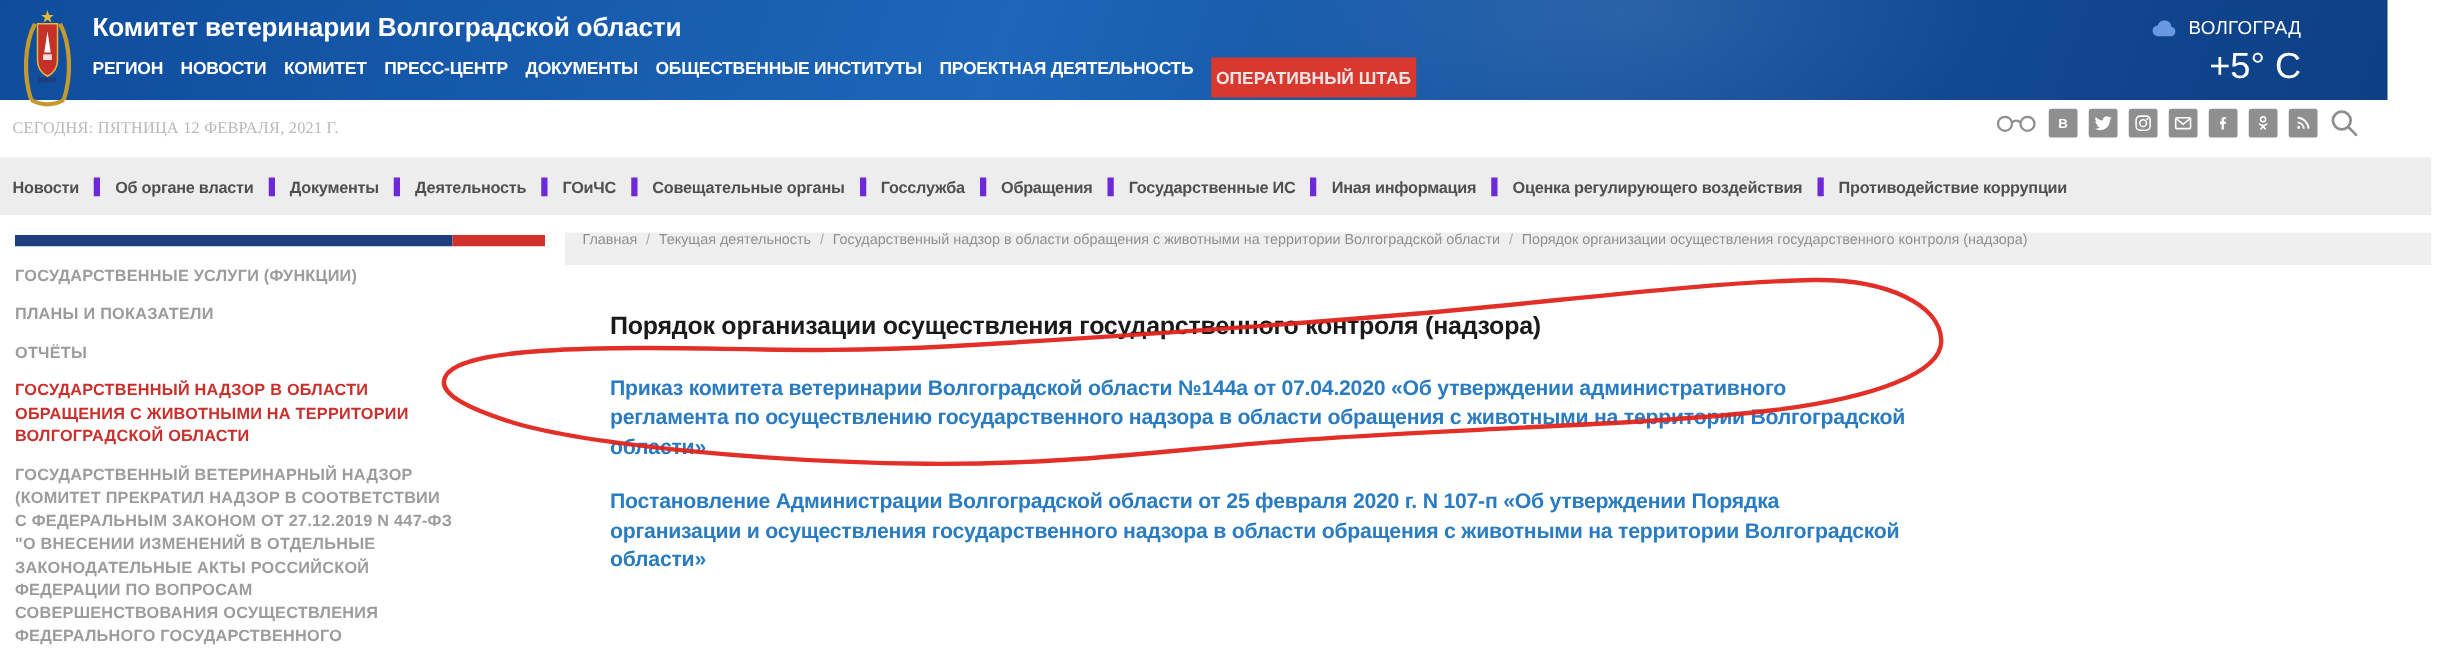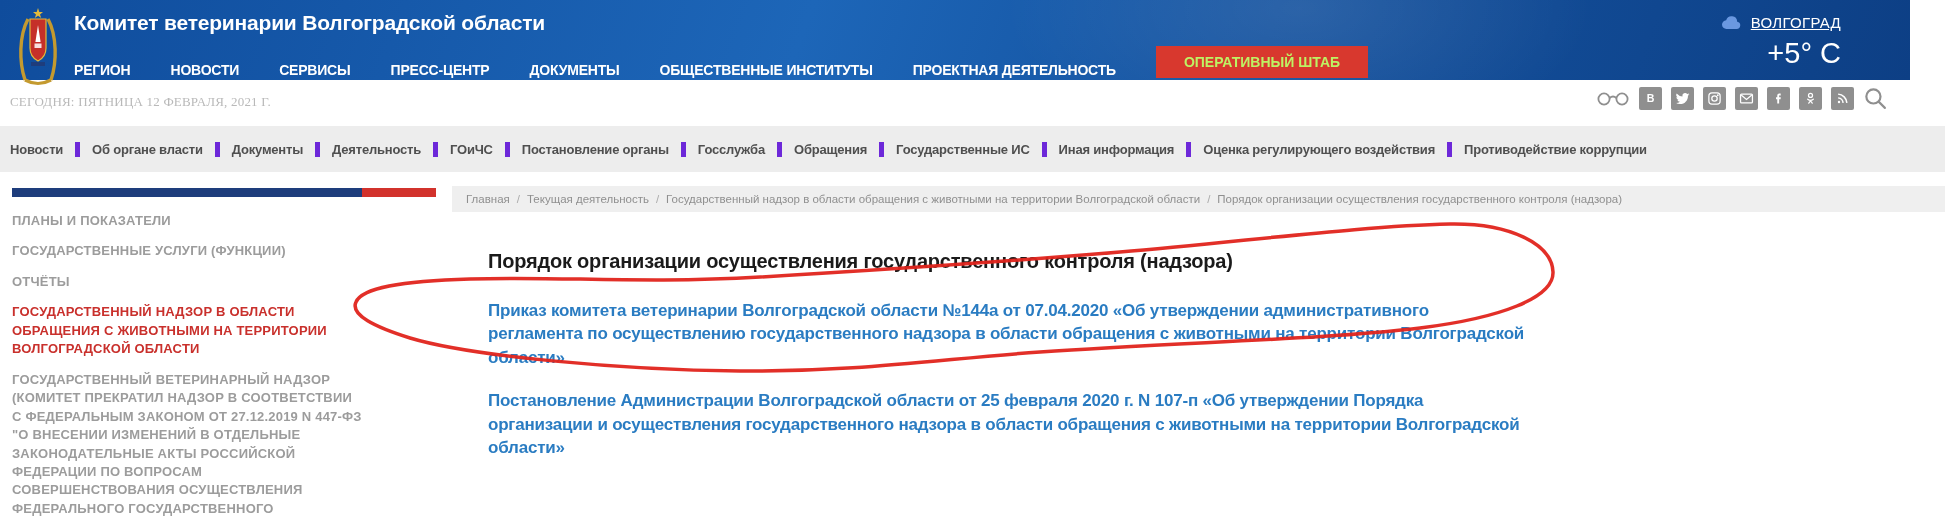--- a/index.html
+++ b/index.html
@@ -6,25 +6,25 @@
   .page{position:relative;width:1954px;height:518px;background:#fff;overflow:hidden;
         font-family:"Liberation Sans","DejaVu Sans",sans-serif;}
 
   
   .hdr{position:absolute;left:0;top:0;width:1910px;height:80px;
        background:
          radial-gradient(420px 200px at 68% 10%, rgba(255,255,255,.10), rgba(255,255,255,0) 70%),
          linear-gradient(110deg,#0f4c9c 0%,#1d66b8 42%,#14529f 66%,#0d3f85 100%);}
   .logo{position:absolute;left:18px;top:6px;width:40px;height:80px;}
   .site-title{position:absolute;left:74px;top:11px;color:#fff;font-size:21px;font-weight:bold;letter-spacing:-.2px;}
-  .topnav{position:absolute;left:74px;top:46px;height:32px;display:flex;align-items:flex-end;gap:40px;}
+  .topnav{position:absolute;left:74px;top:46px;height:32px;display:flex;align-items:flex-start;gap:14px;}
   .topnav .tn{color:#fff;font-size:14px;font-weight:bold;letter-spacing:-.2px;cursor:pointer;white-space:nowrap;}
-  .tn-red{background:#d8382e;color:#bef264;font-size:14px;font-weight:bold;padding:8px 28px;cursor:pointer;white-space:nowrap;}
+  .tn-red{background:#d8382e;color:#e5e5e5;font-size:14px;font-weight:bold;padding:8px 4px;cursor:pointer;white-space:nowrap;}
   .weather{position:absolute;right:69px;top:14px;text-align:right;color:#fff;}
-  .weather .city{display:flex;align-items:center;justify-content:flex-end;gap:8px;font-size:15px;letter-spacing:.3px;text-decoration:underline;}
+  .weather .city{display:flex;align-items:center;justify-content:flex-end;gap:8px;font-size:15px;letter-spacing:.3px;}
   .weather .temp{font-size:29px;font-weight:300;margin-top:6px;}
 
   
   .date-line{position:absolute;left:10px;top:94px;color:#b9b9b9;font-size:13px;letter-spacing:.2px;font-family:Liberation Serif, serif;}
   .social{position:absolute;right:66px;top:86px;display:flex;align-items:center;gap:9px;}
   .soc{width:23px;height:23px;border-radius:2px;background:#8f8f8f;display:flex;align-items:center;justify-content:center;cursor:pointer;}
   .soc svg{display:block;}
   .soc-plain{background:none;width:auto;height:auto;}
 
   
@@ -37,21 +37,21 @@
   
   .side-bar-strip{position:absolute;left:12px;top:188px;width:424px;height:9px;display:flex;}
   .side-bar-strip .blue{flex:1;background:#1e3d7c;}
   .side-bar-strip .red{width:74px;background:#d2322c;}
   .side-list{position:absolute;left:12px;top:212px;width:352px;display:flex;flex-direction:column;gap:12px;}
   .side-item{color:#9c9c9c;font-size:13px;font-weight:bold;line-height:1.42;letter-spacing:.2px;cursor:pointer;text-transform:uppercase;}
   .side-item.active{color:#c9302c;}
 
   
   .crumbbar{position:absolute;left:452px;top:186px;width:1493px;height:26px;background:#efefef;
-            display:flex;align-items:center;padding-left:14px;box-sizing:border-box;gap:7px;}
+            display:flex;padding-left:14px;box-sizing:border-box;gap:7px;}
   .crumb{color:#8f8f8f;font-size:11.5px;white-space:nowrap;cursor:pointer;}
   .crumb.last{cursor:default;}
   .crumb-sep{color:#ababab;font-size:11.5px;}
 
   
   .main{position:absolute;left:488px;top:250px;width:1040px;}
   .main h1{margin:0 0 26px 0;color:#1a1a1a;font-size:20px;font-weight:bold;letter-spacing:-.2px;}
   .doc-link{display:block;color:#2a7cc2;font-size:17px;font-weight:bold;line-height:1.38;
             margin-bottom:20px;text-decoration:none;cursor:pointer;letter-spacing:-.2px;}
 
@@ -72,21 +72,21 @@
       <path d="M12 13 h16 v29 q0 9 -8 13 q-8 -4 -8 -13 z" fill="#c53029" stroke="#e2b93b" stroke-width="1.2"></path>
       <path d="M20 19 l2.6 17 h-5.2 z" fill="#ffffff"></path>
       <rect x="16.5" y="37.5" width="7" height="4.5" fill="#ffffff" opacity=".85"></rect>
       <rect x="13" y="56" width="14" height="4" fill="#1e3d7c"></rect>
     </svg>
     <div class="site-title">Комитет ветеринарии Волгоградской области</div>
 
     <div class="topnav">
       <span class="tn">РЕГИОН</span>
       <span class="tn">НОВОСТИ</span>
-      <span class="tn">СЕРВИСЫ</span>
+      <span class="tn">КОМИТЕТ</span>
       <span class="tn">ПРЕСС-ЦЕНТР</span>
       <span class="tn">ДОКУМЕНТЫ</span>
       <span class="tn">ОБЩЕСТВЕННЫЕ ИНСТИТУТЫ</span>
       <span class="tn">ПРОЕКТНАЯ ДЕЯТЕЛЬНОСТЬ</span>
       <span class="tn-red">ОПЕРАТИВНЫЙ ШТАБ</span>
     </div>
 
     <div class="weather">
       <div class="city">
         <svg width="22" height="15" viewBox="0 0 24 16">
@@ -155,36 +155,36 @@
       </svg>
     </span>
   </div>
 
   <div class="secnav">
     <span class="sn">Новости</span>
     <span class="sn">Об органе власти</span>
     <span class="sn">Документы</span>
     <span class="sn">Деятельность</span>
     <span class="sn">ГОиЧС</span>
-    <span class="sn">Постановление органы</span>
+    <span class="sn">Совещательные органы</span>
     <span class="sn">Госслужба</span>
     <span class="sn">Обращения</span>
     <span class="sn">Государственные ИС</span>
     <span class="sn">Иная информация</span>
     <span class="sn">Оценка регулирующего воздействия</span>
     <span class="sn">Противодействие коррупции</span>
   </div>
 
   <div class="side-bar-strip">
     <span class="blue"></span>
     <span class="red"></span>
   </div>
   <div class="side-list">
+    <div class="side-item">ГОСУДАРСТВЕННЫЕ УСЛУГИ (ФУНКЦИИ)</div>
     <div class="side-item">ПЛАНЫ И ПОКАЗАТЕЛИ</div>
-    <div class="side-item">ГОСУДАРСТВЕННЫЕ УСЛУГИ (ФУНКЦИИ)</div>
     <div class="side-item">ОТЧЁТЫ</div>
     <div class="side-item active">ГОСУДАРСТВЕННЫЙ НАДЗОР В ОБЛАСТИ ОБРАЩЕНИЯ С ЖИВОТНЫМИ НА ТЕРРИТОРИИ ВОЛГОГРАДСКОЙ ОБЛАСТИ</div>
     <div class="side-item">ГОСУДАРСТВЕННЫЙ ВЕТЕРИНАРНЫЙ НАДЗОР (КОМИТЕТ ПРЕКРАТИЛ НАДЗОР В СООТВЕТСТВИИ С ФЕДЕРАЛЬНЫМ ЗАКОНОМ ОТ 27.12.2019 N 447-ФЗ "О ВНЕСЕНИИ ИЗМЕНЕНИЙ В ОТДЕЛЬНЫЕ ЗАКОНОДАТЕЛЬНЫЕ АКТЫ РОССИЙСКОЙ ФЕДЕРАЦИИ ПО ВОПРОСАМ СОВЕРШЕНСТВОВАНИЯ ОСУЩЕСТВЛЕНИЯ ФЕДЕРАЛЬНОГО ГОСУДАРСТВЕННОГО</div>
   </div>
 
   <div class="crumbbar">
     <span class="crumb">Главная</span>
     <span class="crumb-sep">/</span>
     <span class="crumb">Текущая деятельность</span>
     <span class="crumb-sep">/</span>

